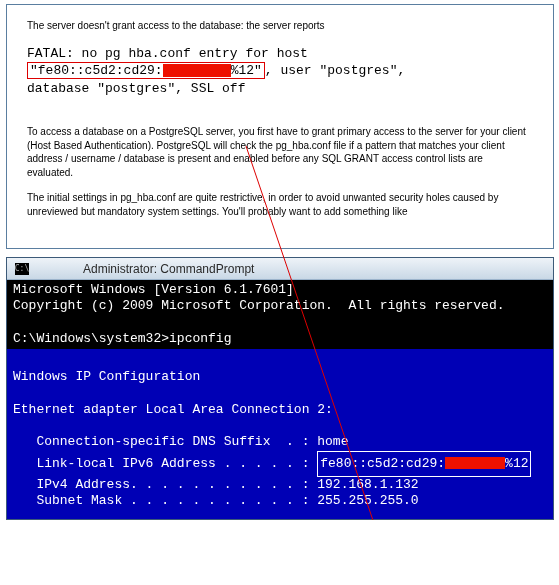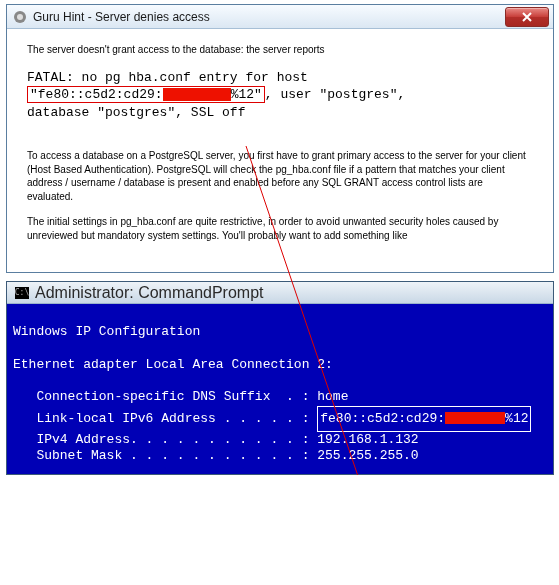--- a/index.html
+++ b/index.html
@@ -18,73 +18,62 @@
   .content1 p { font-size: 10px; line-height: 1.35; margin-bottom: 12px; }
   .mono { font-family: "Courier New", monospace; font-size: 13px; line-height: 1.35; display: block; margin-bottom: 28px; }
 
   .hl-box { border: 1px solid #d00; display: inline; padding: 0 2px; }
   .redblock1 { display: inline-block; width: 68px; height: 13px; background: #e10; vertical-align: middle; }
 
   
   .win2 { position: relative; width: 548px; border: 1px solid #3c5a78; margin: 8px 0 0 6px; overflow: hidden; }
   .titlebar2 { height: 22px; background: linear-gradient(to bottom, #eef3f8, #c9d8e6); display: flex; align-items: center; padding: 0 8px; border-bottom: 1px solid #9bb3cb; }
   .titlebar2 .cicon { width: 14px; height: 12px; background: #000; margin-right: 6px; display: flex; align-items: center; justify-content: center; color: #aaa; font-size: 8px; font-family: monospace; }
-  .titlebar2 .ttitle { font-size: 16px; color: #2a2a2a; }
+  .titlebar2 .ttitle { font-size: 12px; color: #2a2a2a; margin-left: 48px; }
 
   .term { background: #0000b5; color: #fff; font-family: "Courier New", monospace; font-size: 13px; line-height: 1.25; padding: 4px 4px 10px 6px; min-height: 170px; white-space: pre; }
   .term .topstrip { background: #000; margin: -4px -4px 4px -6px; padding: 2px 6px; }
 
   .hl-box2 { border: 1px solid #fff; padding: 4px 2px; display: inline-block; }
   .redblock2 { display: inline-block; width: 60px; height: 12px; background: #e10; vertical-align: middle; }
 
   
   .connector { position: absolute; left: 0; top: 0; pointer-events: none; }
 
   .wrap { position: relative; width: 559px; }
 </style>
 </head>
 <body>
 
 <div class="wrap">
 
   <div class="win1">
-    <div class="titlebar1">
-      <span class="ticon">
-        <svg viewBox="0 0 14 14">
-            <circle cx="7" cy="7" r="6" fill="#888"></circle>
-            <circle cx="7" cy="7" r="3" fill="#ddd"></circle>
-          </svg>
-      </span>
-      <span class="ttitle">Guru Hint - Server denies access</span>
-      <div class="closebtn">
-        <svg viewBox="0 0 10 10">
-            <path d="M1 1 L9 9 M9 1 L1 9" stroke="#fff" stroke-width="2"></path>
-          </svg>
-      </div>
-    </div>
     <div class="content1">
       <p>The server doesn't grant access to the database: the server reports</p>
 
       <span class="mono">
         <span>FATAL: no pg hba.conf entry for host</span><br>
         <span class="hl-box"><span>"fe80::c5d2:cd29:</span><span class="redblock1"></span><span>%12"</span></span><span>, user "postgres",</span><br>
         <span>database "postgres", SSL off</span>
       </span>
 
       <p>To access a database on a PostgreSQL server, you first have to grant primary access to the server for your client (Host Based Authentication). PostgreSQL will check the pg_hba.conf file if a pattern that matches your client address / username / database is present and enabled before any SQL GRANT access control lists are evaluated.</p>
       <p>The initial settings in pg_hba.conf are quite restrictive, in order to avoid unwanted security holes caused by unreviewed but mandatory system settings. You'll probably want to add something like</p>
     </div>
   </div>
 
   <div class="win2">
     <div class="titlebar2">
       <span class="cicon">C:\</span>
       <span class="ttitle">Administrator: CommandPrompt</span>
     </div>
-    <div class="term">
+    <div class="term"><div class="topstrip"><span>Microsoft Windows [Version 6.1.7601]</span>
+<span>Copyright (c) 2009 Microsoft Corporation.  All rights reserved.</span>
+
+<span>C:\Windows\system32&gt;ipconfig</span></div>
 <span>Windows IP Configuration</span>
 
 <span>Ethernet adapter Local Area Connection 2:</span>
 
 <span>   Connection-specific DNS Suffix  . : </span><span>home</span>
 <span>   Link-local IPv6 Address . . . . . : </span><span class="hl-box2"><span>fe80::c5d2:cd29:</span><span class="redblock2"></span><span>%12</span></span>
 <span>   IPv4 Address. . . . . . . . . . . : </span><span>192.168.1.132</span>
 <span>   Subnet Mask . . . . . . . . . . . : </span><span>255.255.255.0</span>
 </div>
   </div>

